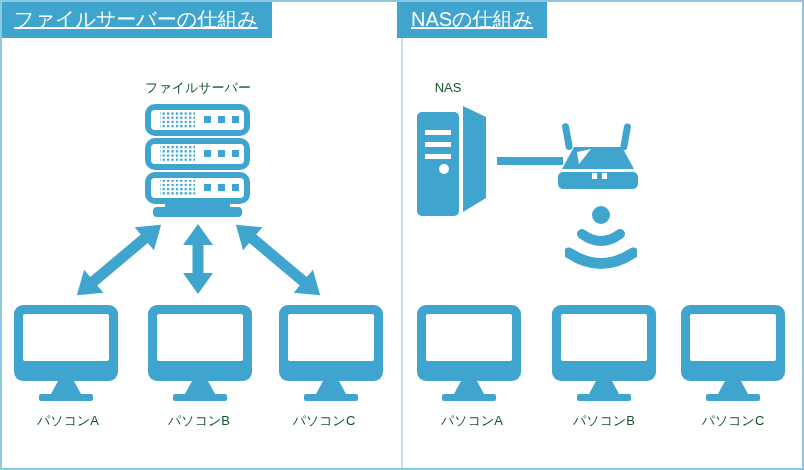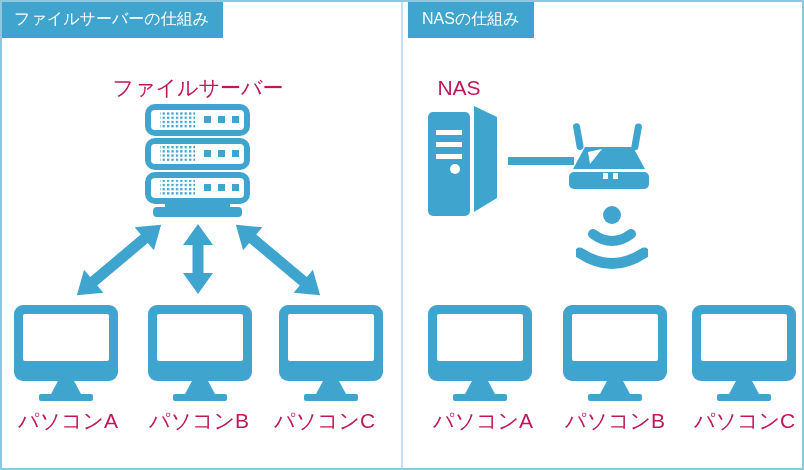--- a/index.html
+++ b/index.html
@@ -3,28 +3,28 @@
 <meta charset="utf-8">
 <style>
   html,body{margin:0;padding:0;background:#fff;}
   .canvas{
     position:relative;width:804px;height:470px;box-sizing:border-box;
     border:2px solid #8cc8e2;background:#fff;overflow:hidden;
     font-family:"Liberation Sans","DejaVu Sans",sans-serif;
   }
   .panel{position:absolute;top:0;height:466px;}
   .panel.left{left:0;width:399px;}
-  .panel.right{left:404px;width:399px;}
+  .panel.right{left:393px;width:399px;}
   .divider{position:absolute;left:399px;top:0;bottom:0;width:2px;background:#c3e2f1;}
   .badge{
     position:absolute;top:-2px;display:inline-block;height:38px;line-height:38px;
-    background:#3fa5cf;color:#fff;font-size:16px;padding:0 14px;white-space:nowrap;
+    background:#3fa5cf;color:#fff;font-size:20px;padding:0 14px;white-space:nowrap;text-decoration:underline;
   }
   .lbl{
-    position:absolute;color:#be185d;font-size:21px;line-height:24px;
+    position:absolute;color:#14532d;font-size:13px;line-height:24px;
     text-align:center;white-space:nowrap;
   }
   .acc{fill:#3fa5cf;}
   .wht{fill:#ffffff;}
   .cable{position:absolute;background:#3fa5cf;}
   svg.icon{position:absolute;display:block;}
   .defs{position:absolute;width:0;height:0;overflow:hidden;}
 </style>
 </head>
 <body>

